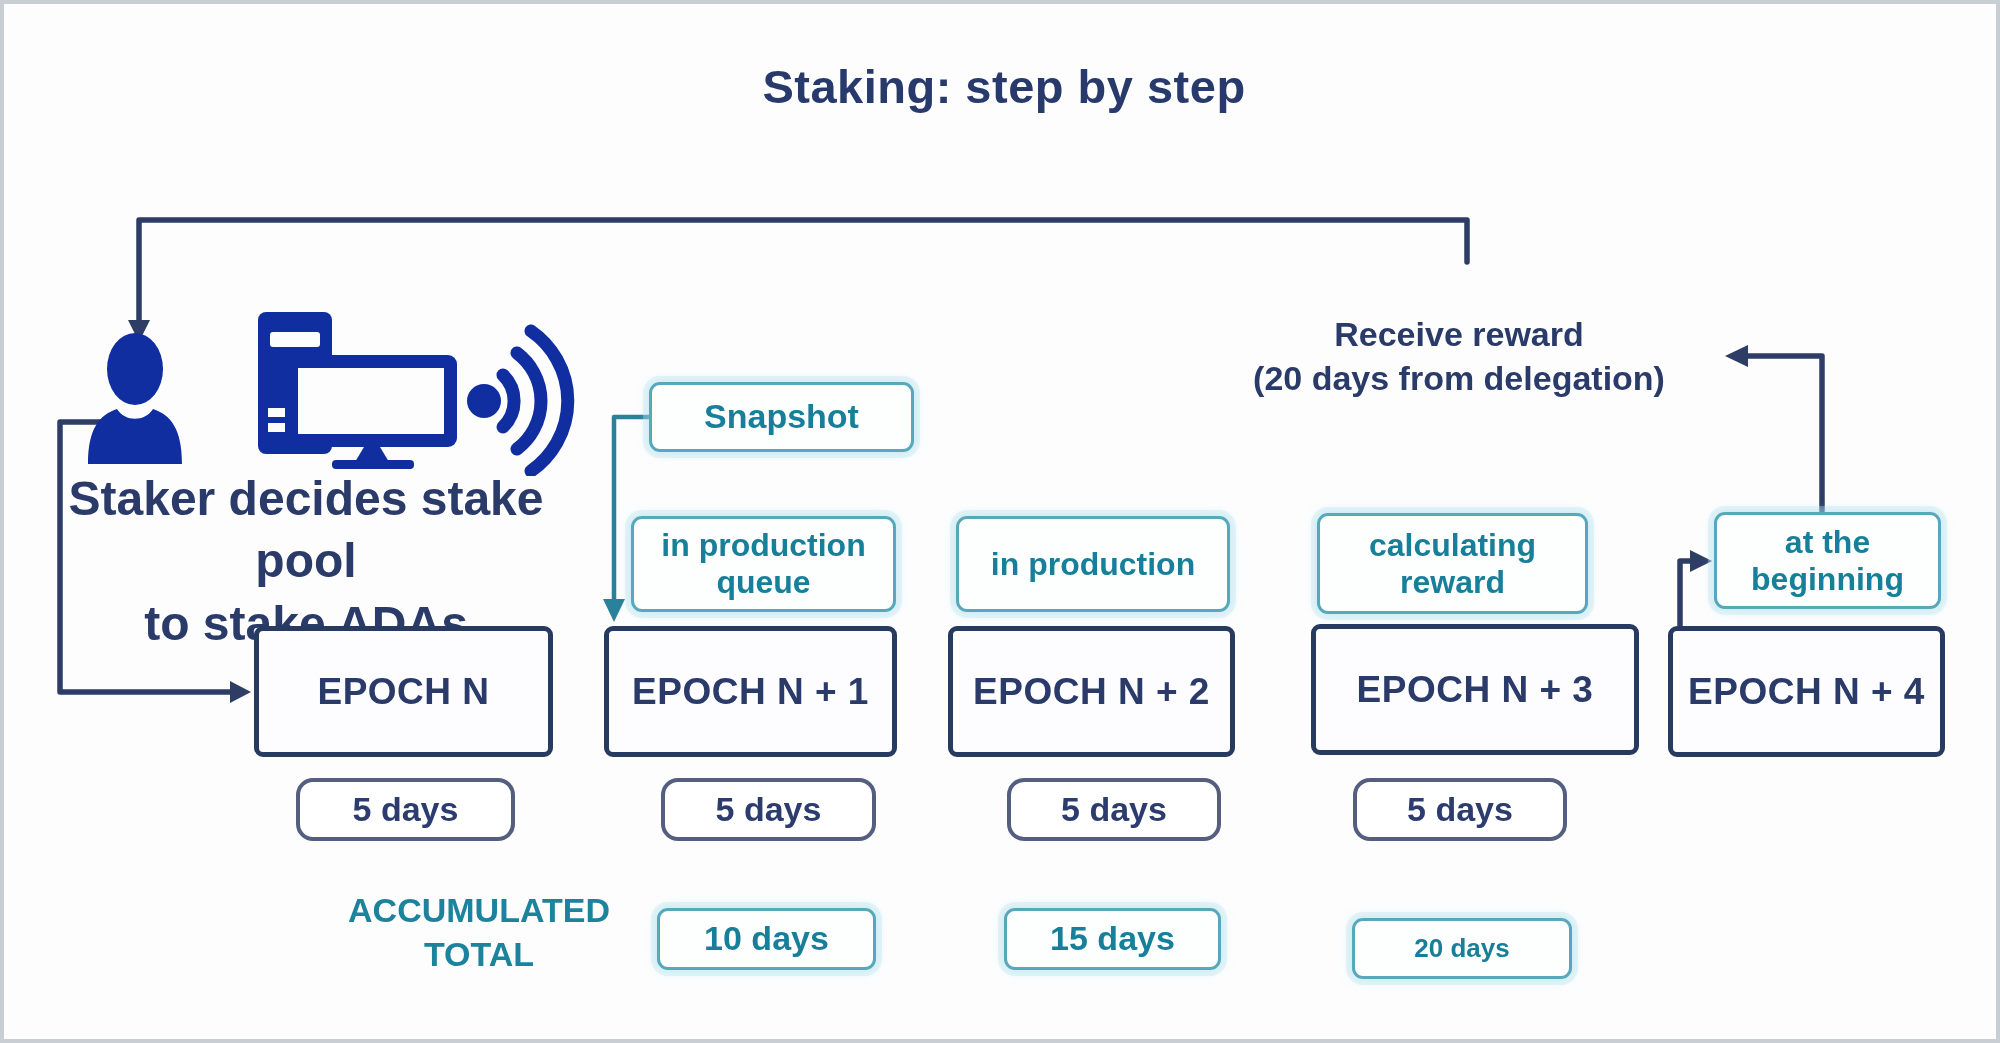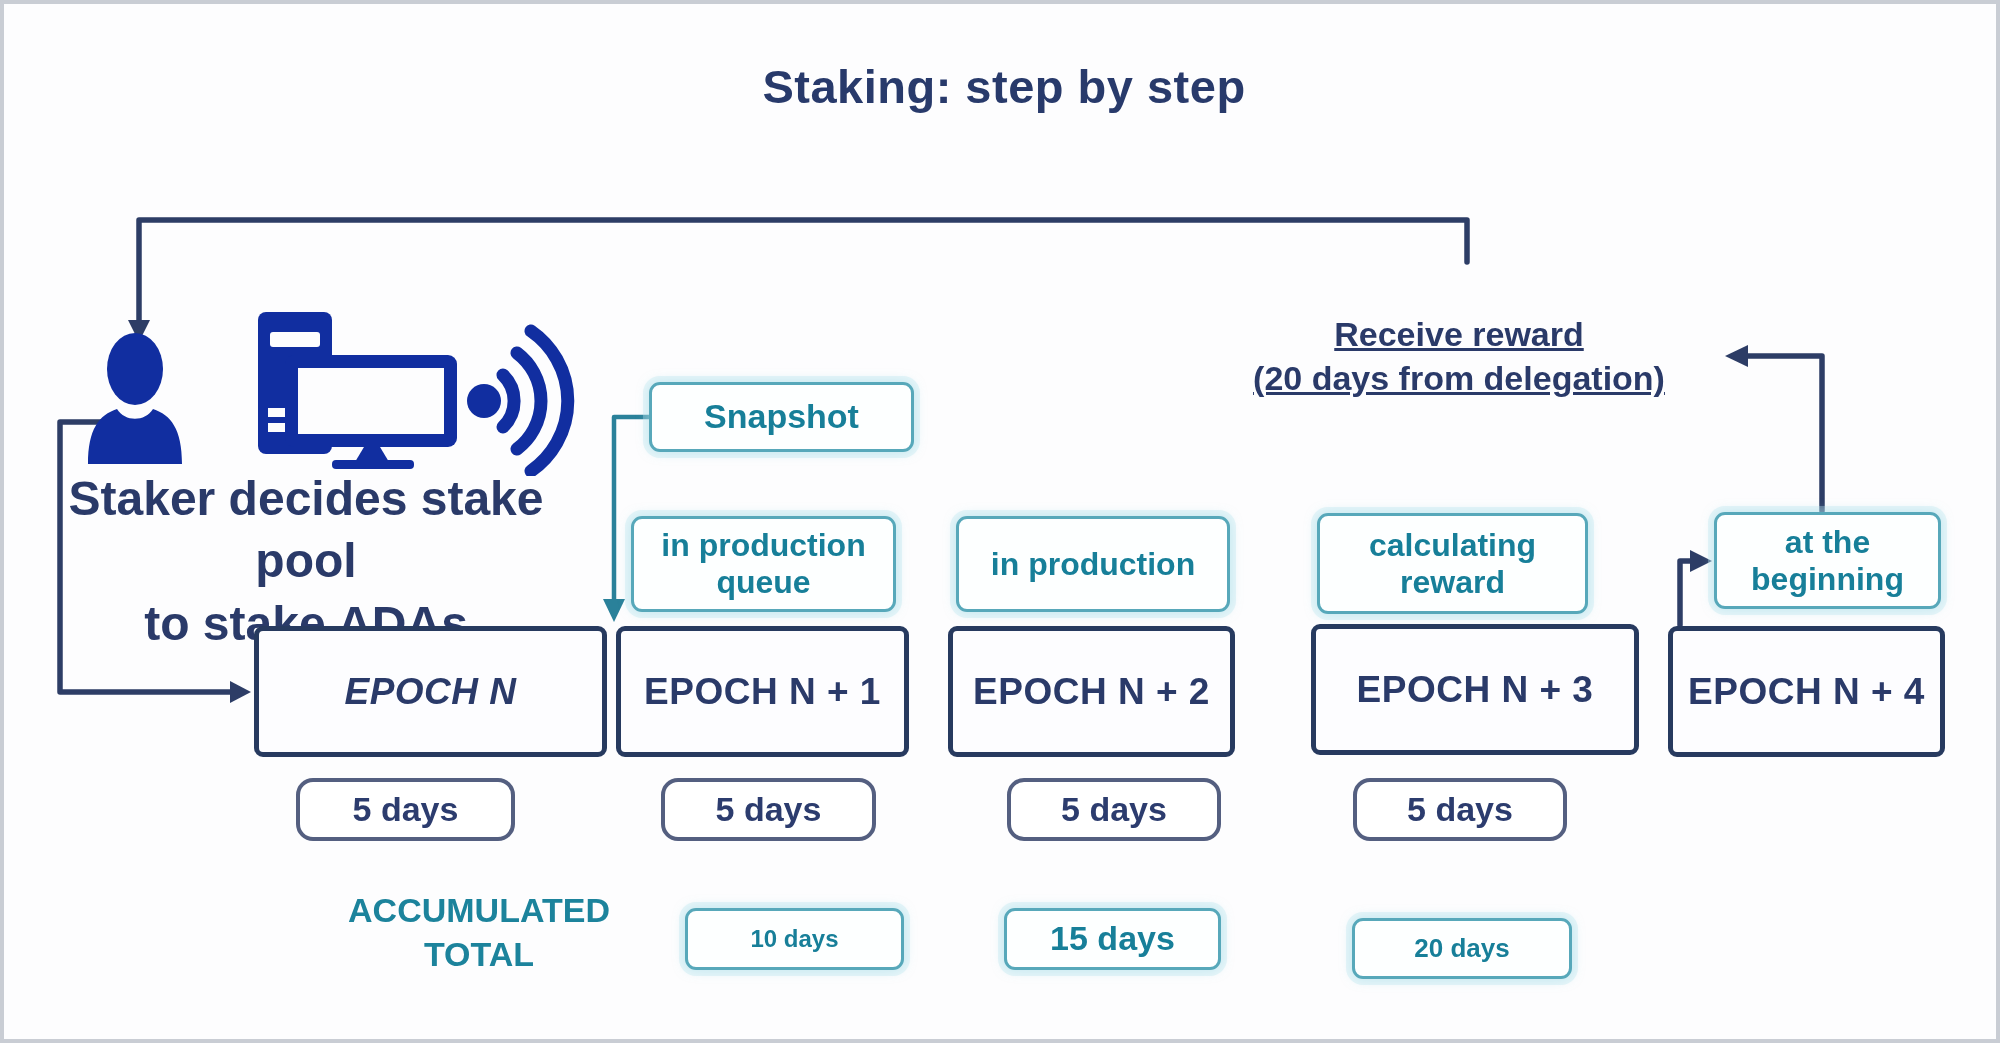--- a/index.html
+++ b/index.html
@@ -104,21 +104,21 @@
       <path d="M 277 53 A 60 60 0 0 1 277 149"></path>
       <path d="M 291 31 A 85 85 0 0 1 291 171"></path>
     </g>
   </svg>
 
   <div class="abs navy-text" style="left:62px;top:464px;width:480px;font-size:48px;line-height:1.3;">
     <span style="display:block">Staker decides stake pool</span>
     <span style="display:block">to stake ADAs</span>
   </div>
 
-  <div class="abs navy-text" style="left:1225px;top:308px;width:460px;font-size:34px;line-height:1.3;text-decoration:underline;">
+  <div class="abs navy-text" style="left:1225px;top:308px;width:460px;font-size:34px;line-height:1.3;">
     <span style="display:block">Receive reward</span>
     <span style="display:block">(20 days from delegation)</span>
   </div>
 
   <div class="abs teal-box" style="left:645px;top:378px;width:265px;height:70px;font-size:34px;">
     <span>Snapshot</span>
   </div>
 
   <div class="abs teal-box" style="left:627px;top:512px;width:265px;height:96px;">
     <span>in production queue</span>
@@ -126,24 +126,24 @@
   <div class="abs teal-box" style="left:952px;top:512px;width:274px;height:96px;">
     <span>in production</span>
   </div>
   <div class="abs teal-box" style="left:1313px;top:509px;width:271px;height:101px;">
     <span>calculating reward</span>
   </div>
   <div class="abs teal-box" style="left:1710px;top:508px;width:227px;height:97px;">
     <span>at the beginning</span>
   </div>
 
-  <div class="abs epoch" style="left:250px;top:622px;width:353px;height:131px;font-style:italic;">
+  <div class="abs epoch" style="left:250px;top:622px;width:299px;height:131px;">
     <span>EPOCH N</span>
   </div>
-  <div class="abs epoch" style="left:600px;top:622px;width:293px;height:131px;margin-left:12px;">
+  <div class="abs epoch" style="left:600px;top:622px;width:293px;height:131px;">
     <span>EPOCH N + 1</span>
   </div>
   <div class="abs epoch" style="left:944px;top:622px;width:287px;height:131px;">
     <span>EPOCH N + 2</span>
   </div>
   <div class="abs epoch" style="left:1307px;top:620px;width:328px;height:131px;">
     <span>EPOCH N + 3</span>
   </div>
   <div class="abs epoch" style="left:1664px;top:622px;width:277px;height:131px;">
     <span>EPOCH N + 4</span>
@@ -160,21 +160,21 @@
   </div>
   <div class="abs days" style="left:1349px;top:774px;width:214px;height:63px;">
     <span>5 days</span>
   </div>
 
   <div class="abs teal-text" style="left:320px;top:884px;width:310px;font-size:34px;line-height:1.3;">
     <span style="display:block">ACCUMULATED</span>
     <span style="display:block">TOTAL</span>
   </div>
 
-  <div class="abs teal-box" style="left:653px;top:904px;width:219px;height:62px;font-size:24px;margin-left:28px;">
+  <div class="abs teal-box" style="left:653px;top:904px;width:219px;height:62px;font-size:34px;">
     <span>10 days</span>
   </div>
   <div class="abs teal-box" style="left:1000px;top:904px;width:217px;height:62px;font-size:34px;">
     <span>15 days</span>
   </div>
   <div class="abs teal-box" style="left:1348px;top:914px;width:220px;height:61px;font-size:26px;">
     <span>20 days</span>
   </div>
 
 </div>

